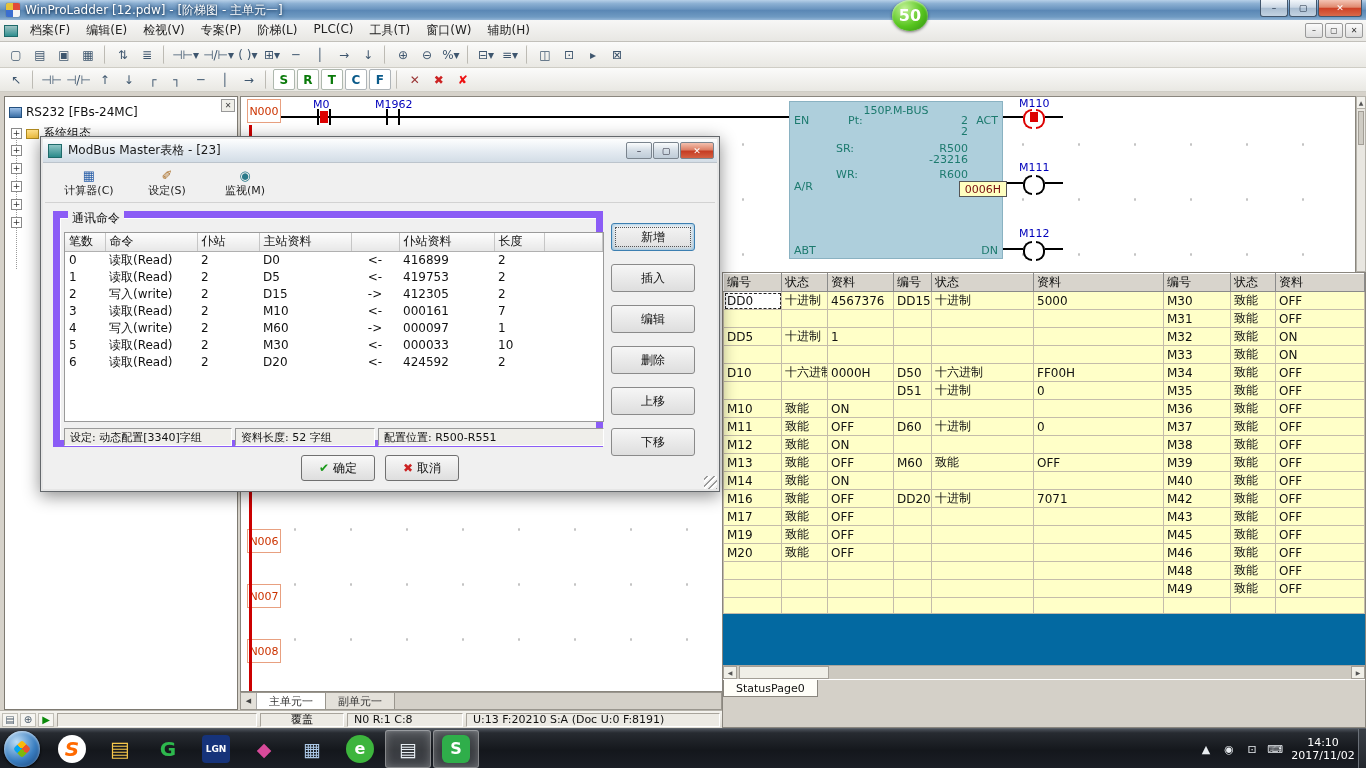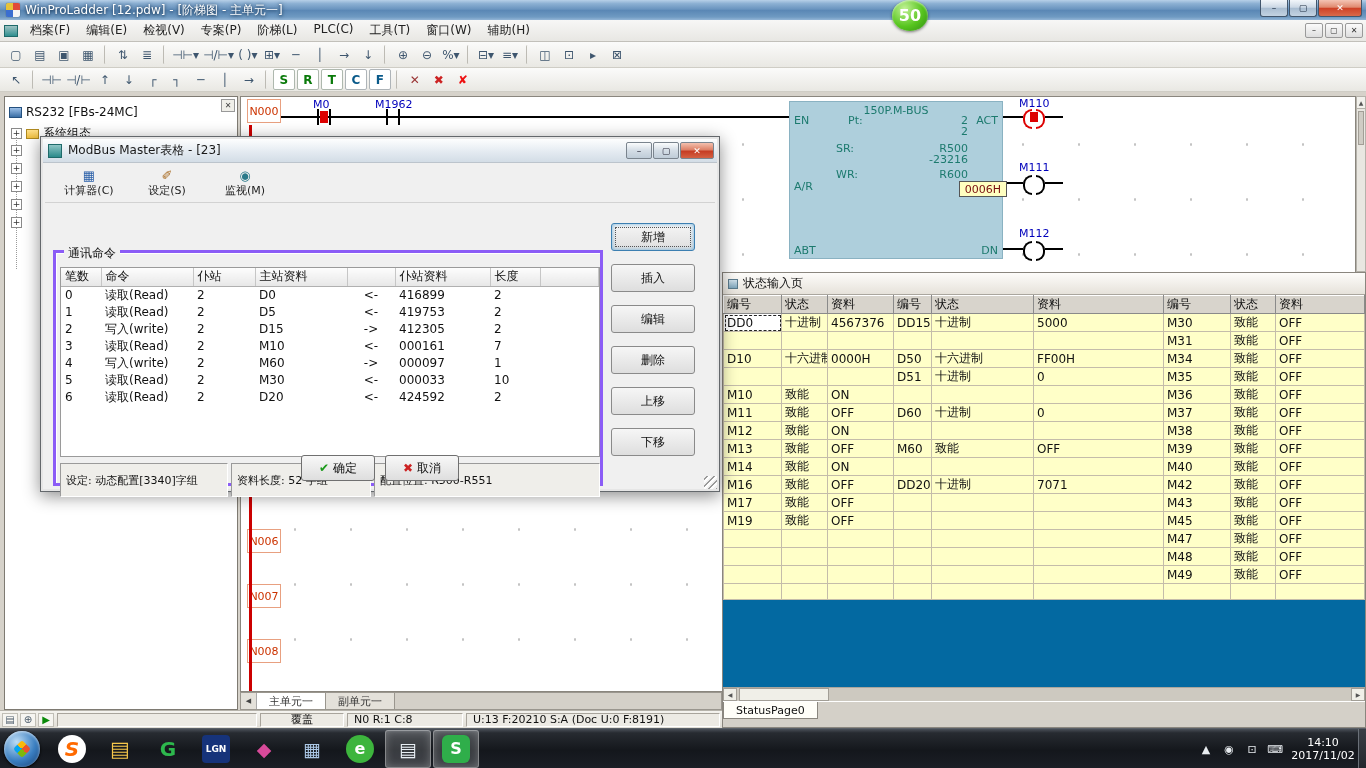--- a/index.html
+++ b/index.html
@@ -142,31 +142,31 @@
     background:linear-gradient(#fafcfd,#d4dde6 50%,#bfccd8); border:1px solid #7a848e; border-radius:2px; color:#223; }
   .dlg-btn.close { width:34px; background:linear-gradient(#f4c0ae,#dd8168 45%,#c63d24 55%,#d46143); color:#fff; }
   .dlg-toolbar { position:absolute; left:4px; top:28px; right:4px; height:38px; border-bottom:1px solid #d2d2d2;
     display:flex; align-items:center; gap:14px; padding-left:12px; }
   .dlg-tool { display:flex; flex-direction:column; align-items:center; justify-content:center; width:64px; height:34px; }
   .dlg-tool-glyph { font-size:13px; line-height:14px; }
   .dlg-tool[data-name="calculator-button"] .dlg-tool-glyph { color:#2a5fa8; }
   .dlg-tool[data-name="settings-button"] .dlg-tool-glyph { color:#a86a20; }
   .dlg-tool[data-name="monitor-button"] .dlg-tool-glyph { color:#2a7a8a; }
   .dlg-tool-label { font-size:11px; color:#222; }
-  .dlg-group { position:absolute; left:12px; top:74px; width:550px; height:236px; border:3px solid #8b5cf6;
-    box-shadow:inset 1px 1px 0 #fff;margin-top:39px; }
+  .dlg-group { position:absolute; left:12px; top:74px; width:550px; height:236px; border:7px solid #8b5cf6;
+    box-shadow:inset 1px 1px 0 #fff; }
   .dlg-group-label { position:absolute; left:8px; top:-8px; background:#f0f0f0; padding:0 4px; font-size:12px; }
   .dt-wrap { position:absolute; left:4px; top:14px; width:540px; height:190px; background:#fff; border:1px solid #9a9a9a; overflow:hidden; }
   .dt { border-collapse:collapse; table-layout:fixed; width:100%; font-size:12px; }
   .dt th { background:linear-gradient(#fdfdfd,#e7e7e7); border-right:1px solid #c6c6c6; border-bottom:1px solid #b0b0b0;
     height:18px; font-weight:normal; text-align:left; padding:0 4px; overflow:hidden; white-space:nowrap; }
   .dt td { height:17px; padding:0 4px; overflow:hidden; white-space:nowrap; }
   .dt td:nth-child(5) { text-align:center; }
   .dlg-strips { position:absolute; left:4px; top:210px; width:540px; height:18px; display:flex; gap:3px; }
-  .strip { height:34px; border:1px solid #9a9a9a; border-right-color:#fff; border-bottom-color:#fff; background:#efeeea;
+  .strip { height:18px; border:1px solid #9a9a9a; border-right-color:#fff; border-bottom-color:#fff; background:#efeeea;
     display:flex; align-items:center; padding:0 5px; font-size:11px; white-space:nowrap; overflow:hidden; }
   .side-btns { position:absolute; right:24px; top:86px; width:84px; display:flex; flex-direction:column; }
   .sbtn { width:84px; height:28px; margin-bottom:13px; background:linear-gradient(#f6f6f6,#dedede);
     border:1px solid #8a8a8a; border-radius:3px; font-size:12px; display:flex; align-items:center; justify-content:center; position:relative; }
   .sbtn:first-child { border-color:#3c7fb1; box-shadow:inset 0 0 4px #74b2dc; }
   .sbtn:first-child::after { content:""; position:absolute; inset:3px; border:1px dotted #555; }
   .dlg-footer { position:absolute; left:0; right:0; top:318px; height:30px; display:flex; justify-content:center; gap:10px; }
   .fbtn { width:74px; height:26px; background:linear-gradient(#f8f8f8,#dedede); border:1px solid #707070; border-radius:3px;
     font-size:12px; display:flex; align-items:center; justify-content:center; gap:4px; }
   .ok-glyph { color:#1a9a1a; font-weight:bold; }
@@ -428,24 +428,20 @@
   <span class="lad-tab" data-name="ladder-sheet-tab">副单元一</span>
 </span>
   </div>
 
   <div class="vscroll" data-name="ladder-vscrollbar">
     <div class="vs-arrow" data-name="scroll-up-icon">▲</div>
     <div class="vs-thumb" data-name="scroll-thumb"></div>
   </div>
 
   <div class="status-panel" data-name="status-input-panel">
-    <div class="sp-caption" data-name="status-panel-caption">
-      <span class="sp-grip" data-name="panel-grip-icon"></span>
-      <span data-name="status-panel-title">状态输入页</span>
-    </div>
     <div class="sp-body" data-name="status-grid">
       <table class="sp-table">
         <colgroup>
           <col style="width:58px">
             <col style="width:46px">
             <col style="width:66px">
           <col style="width:38px">
             <col style="width:102px">
             <col style="width:130px">
           <col style="width:67px">
@@ -491,21 +487,43 @@
     <td data-name="status-cell"></td>
     <td data-name="status-cell"></td>
     <td data-name="status-cell"></td>
     <td data-name="status-cell"></td>
     <td data-name="status-cell"></td>
     <td data-name="status-cell">M31</td>
     <td data-name="status-cell">致能</td>
     <td data-name="status-cell">OFF</td>
   </tr>
 
-
+  <tr data-name="status-row">
+    <td data-name="status-cell">DD5</td>
+    <td data-name="status-cell">十进制</td>
+    <td data-name="status-cell">1</td>
+    <td data-name="status-cell"></td>
+    <td data-name="status-cell"></td>
+    <td data-name="status-cell"></td>
+    <td data-name="status-cell">M32</td>
+    <td data-name="status-cell">致能</td>
+    <td data-name="status-cell">ON</td>
+  </tr>
+
+  <tr data-name="status-row">
+    <td data-name="status-cell"></td>
+    <td data-name="status-cell"></td>
+    <td data-name="status-cell"></td>
+    <td data-name="status-cell"></td>
+    <td data-name="status-cell"></td>
+    <td data-name="status-cell"></td>
+    <td data-name="status-cell">M33</td>
+    <td data-name="status-cell">致能</td>
+    <td data-name="status-cell">ON</td>
+  </tr>
 
   <tr data-name="status-row">
     <td data-name="status-cell">D10</td>
     <td data-name="status-cell">十六进制</td>
     <td data-name="status-cell">0000H</td>
     <td data-name="status-cell">D50</td>
     <td data-name="status-cell">十六进制</td>
     <td data-name="status-cell">FF00H</td>
     <td data-name="status-cell">M34</td>
     <td data-name="status-cell">致能</td>
@@ -615,32 +633,32 @@
     <td data-name="status-cell">致能</td>
     <td data-name="status-cell">OFF</td>
     <td data-name="status-cell"></td>
     <td data-name="status-cell"></td>
     <td data-name="status-cell"></td>
     <td data-name="status-cell">M45</td>
     <td data-name="status-cell">致能</td>
     <td data-name="status-cell">OFF</td>
   </tr>
 
-
-  <tr data-name="status-row">
-    <td data-name="status-cell"></td>
-    <td data-name="status-cell"></td>
-    <td data-name="status-cell"></td>
-    <td data-name="status-cell"></td>
-    <td data-name="status-cell"></td>
-    <td data-name="status-cell"></td>
-    <td data-name="status-cell">M47</td>
-    <td data-name="status-cell">致能</td>
-    <td data-name="status-cell">OFF</td>
-  </tr>
+  <tr data-name="status-row">
+    <td data-name="status-cell">M20</td>
+    <td data-name="status-cell">致能</td>
+    <td data-name="status-cell">OFF</td>
+    <td data-name="status-cell"></td>
+    <td data-name="status-cell"></td>
+    <td data-name="status-cell"></td>
+    <td data-name="status-cell">M46</td>
+    <td data-name="status-cell">致能</td>
+    <td data-name="status-cell">OFF</td>
+  </tr>
+
 
   <tr data-name="status-row">
     <td data-name="status-cell"></td>
     <td data-name="status-cell"></td>
     <td data-name="status-cell"></td>
     <td data-name="status-cell"></td>
     <td data-name="status-cell"></td>
     <td data-name="status-cell"></td>
     <td data-name="status-cell">M48</td>
     <td data-name="status-cell">致能</td>

